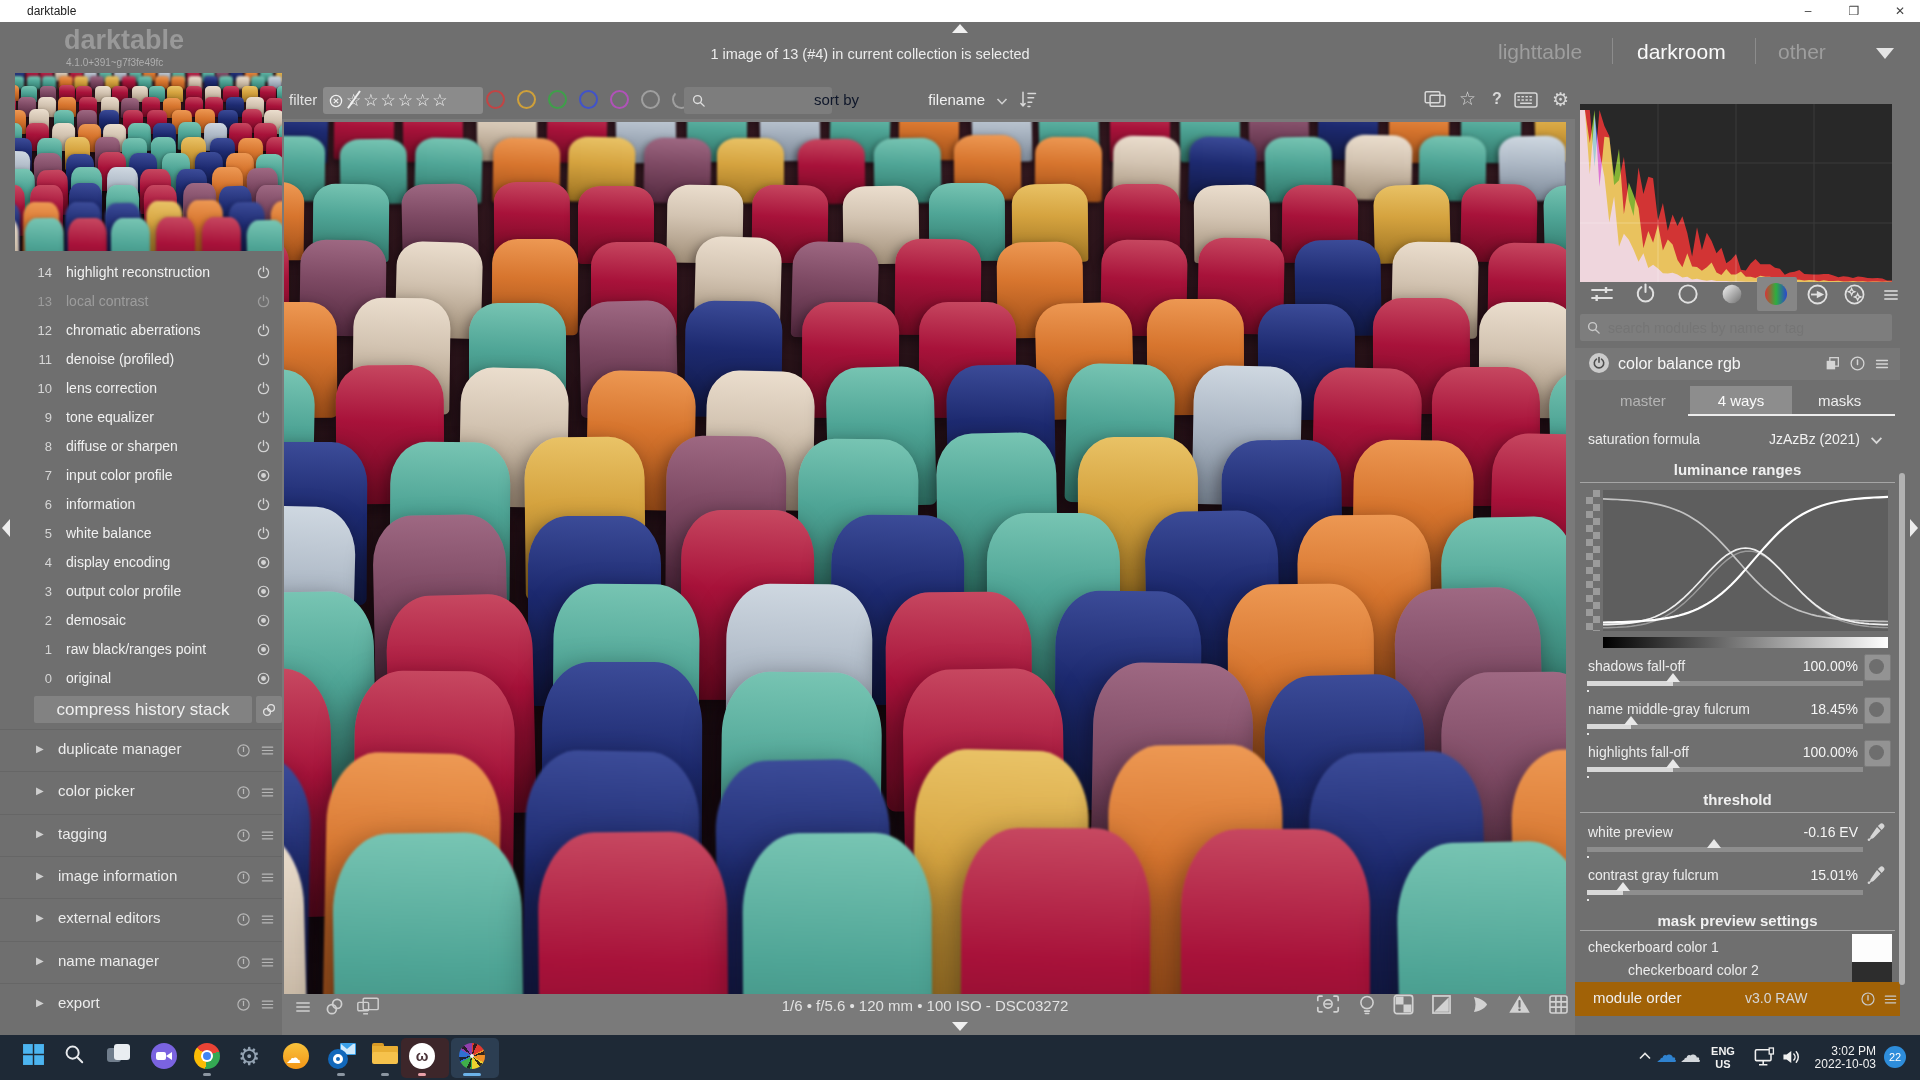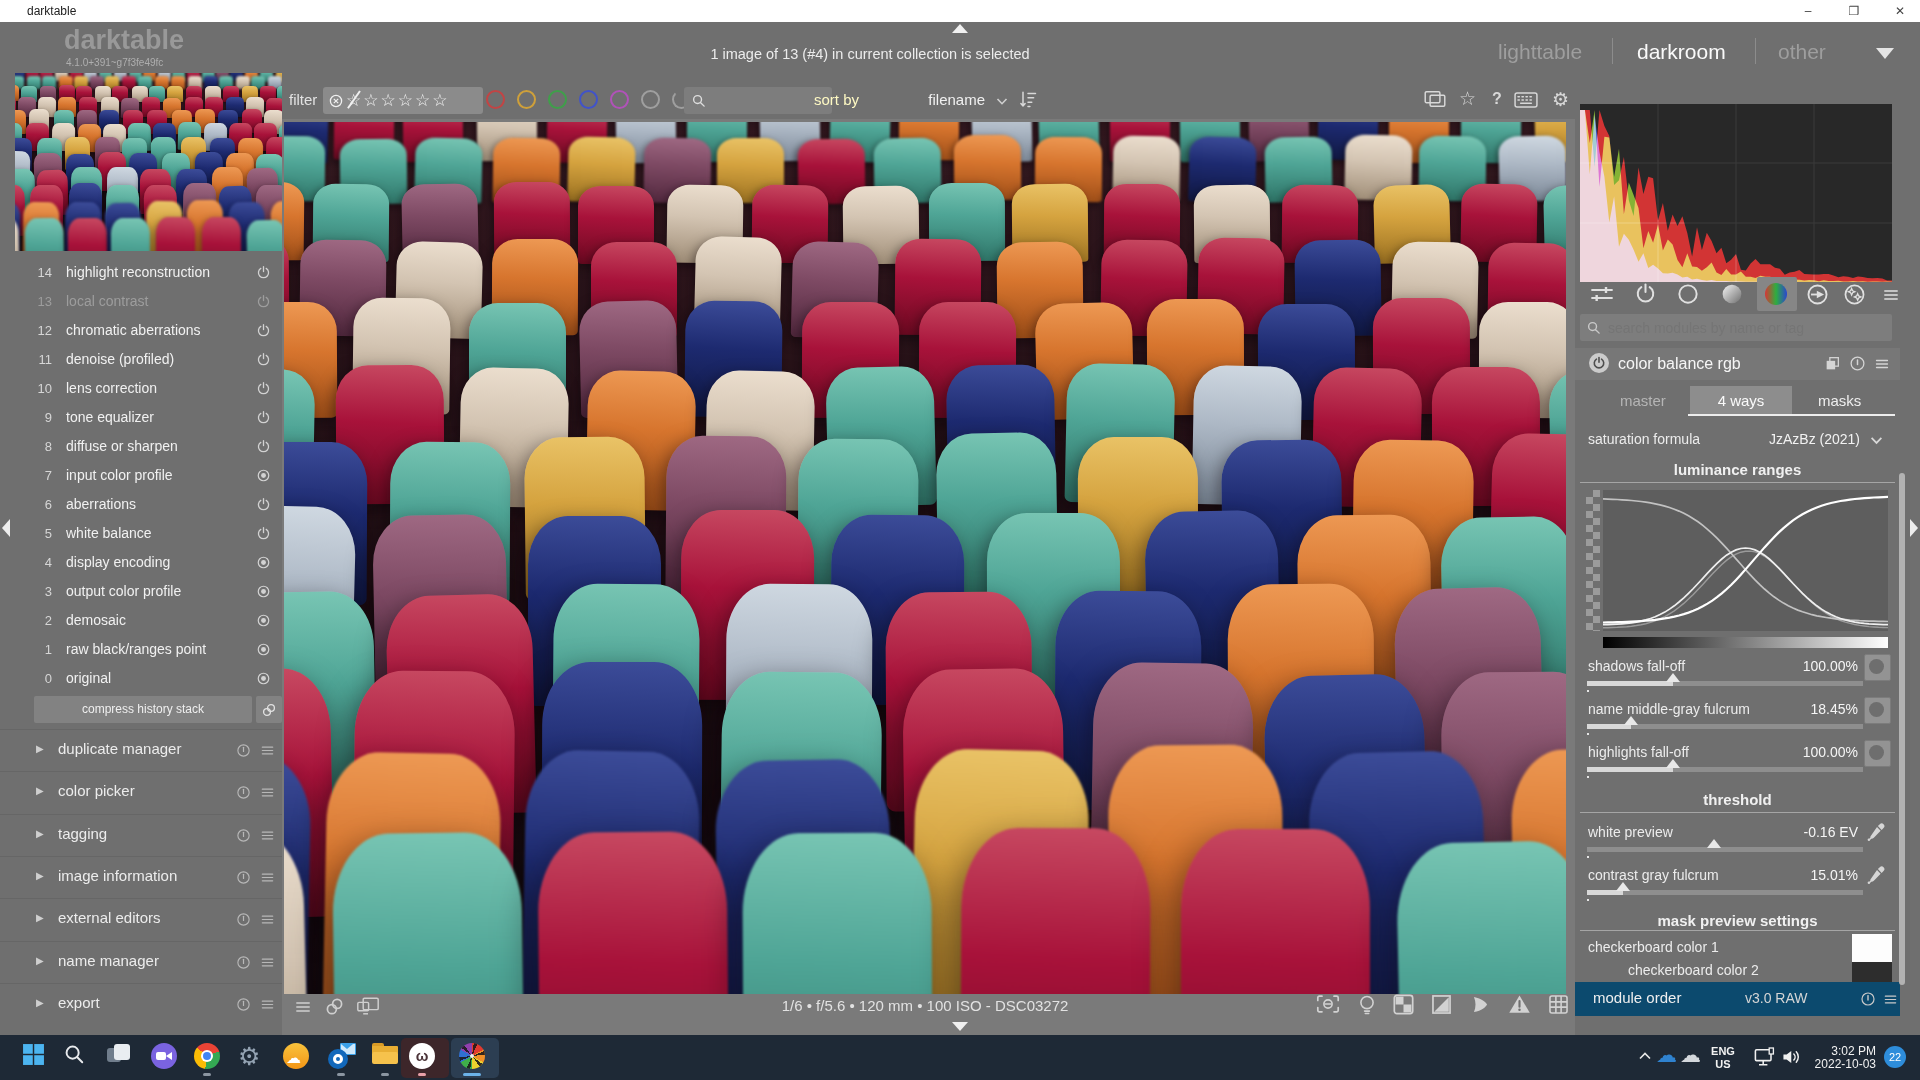--- a/index.html
+++ b/index.html
@@ -104,21 +104,21 @@
     <span style="width: 19px; height: 19px; border-radius: 50%; border: 2px solid rgb(159, 159, 159); box-sizing: border-box; display: inline-block;"></span>
     <span style="width: 19px; height: 19px; border-radius: 50%; border-width: 2px; border-style: solid; border-color: transparent rgb(159, 159, 159) rgb(159, 159, 159); border-image: initial; box-sizing: border-box; display: inline-block;"></span>
   </div>
 <div class="abs" style="left:684px;top:87px;width:148px;height:27px;background:#7d7d7d;border-radius:3px">
   <svg class="abs" style="left:7px;top:6px;color:#dedede" width="15" height="15" viewBox="0 0 16 16">
       <circle cx="7" cy="7" r="4.2" fill="none" stroke="currentColor" stroke-width="1.5"></circle>
       <path d="M10.3 10.3L14 14" stroke="currentColor" stroke-width="1.5" stroke-linecap="round"></path>
     </svg>
   <input style="position: absolute; left: 26px; top: 2px; width: 116px; height: 21px; background: transparent; border: none; outline: none; color: rgb(238, 238, 238); font-size: 13px;">
 </div>
-<div class="abs" style="left:814px;top:91px;font-size:15px;color:#fef9c3">sort by</div>
+<div class="abs" style="left:814px;top:91px;font-size:15px;color:#0f172a">sort by</div>
 <div class="abs" style="left:880px;top:91px;width:105px;text-align:right;font-size:15px;color:#f0f0f0">filename</div>
 <svg class="abs" style="left:996px;top:97px;color:#d0d0d0" width="12" height="9" viewBox="0 0 12 8">
     <path d="M1.5 1.5L6 6.2L10.5 1.5" fill="none" stroke="currentColor" stroke-width="1.6"></path>
   </svg>
 <svg class="abs" style="left:1018px;top:89px;color:#d8d8d8" width="20" height="20" viewBox="0 0 16 16">
     <path d="M4 2.5v11M4 13.5L2.3 11.6M4 13.5l1.7-1.9" fill="none" stroke="currentColor" stroke-width="1.2" stroke-linecap="round"></path>
     <path d="M8 3.5h6M8 7h4.5M8 10.5h3M8 14h1.5" stroke="currentColor" stroke-width="1.2" stroke-linecap="round"></path>
   </svg>
 
 <svg class="abs" style="left:1424px;top:90px;color:#d8d8d8" width="22" height="18" viewBox="0 0 18 14">
@@ -352,21 +352,21 @@
       <span class="hlabel">input color profile</span>
       <span class="hicon">
         <svg width="15" height="15" viewBox="0 0 16 16">
           <circle cx="8" cy="8" r="5.6" fill="none" stroke="currentColor" stroke-width="1.3"></circle>
           <circle cx="8" cy="8" r="2.6" fill="currentColor"></circle>
         </svg>
       </span>
     </div>
     <div class="hrow" style="top: 491px;">
       <span class="hnum">6</span>
-      <span class="hlabel">aberrations</span>
+      <span class="hlabel">information</span>
       <span class="hicon">
         <svg width="15" height="15" viewBox="0 0 16 16">
           <path d="M8 1.8v5.2" stroke="currentColor" stroke-width="1.4" stroke-linecap="round"></path>
           <path d="M5.1 3.6a5.4 5.4 0 1 0 5.8 0" fill="none" stroke="currentColor" stroke-width="1.4" stroke-linecap="round"></path>
         </svg>
       </span>
     </div>
     <div class="hrow" style="top: 520px;">
       <span class="hnum">5</span>
       <span class="hlabel">white balance</span>
@@ -421,21 +421,21 @@
       <span class="hnum">0</span>
       <span class="hlabel">original</span>
       <span class="hicon">
         <svg width="15" height="15" viewBox="0 0 16 16">
           <circle cx="8" cy="8" r="5.6" fill="none" stroke="currentColor" stroke-width="1.3"></circle>
           <circle cx="8" cy="8" r="2.6" fill="currentColor"></circle>
         </svg>
       </span>
     </div>
   </div>
-<div class="abs" style="left:34px;top:696px;width:218px;height:27px;background:#828282;border-radius:2px;text-align:center;line-height:27px;font-size:12px;color:#efefef">compress history stack</div>
+<div class="abs" style="left:34px;top:696px;width:218px;height:27px;background:#828282;border-radius:2px;text-align:center;line-height:27px;font-size:17px;color:#efefef">compress history stack</div>
 <div class="abs" style="left:256px;top:696px;width:26px;height:27px;background:#828282;border-radius:2px">
   <svg class="abs" style="left:5px;top:6px;color:#e2e2e2" width="16" height="16" viewBox="0 0 16 16">
       <circle cx="6" cy="10" r="3.4" fill="none" stroke="currentColor" stroke-width="1.3"></circle>
       <circle cx="10" cy="6" r="3.4" fill="none" stroke="currentColor" stroke-width="1.3"></circle>
     </svg>
 </div>
 <div id="left-modules">
     <div class="mrow" style="top: 729px;">
       <span class="marrow">▶</span>
       <span class="mlabel">duplicate manager</span>
@@ -934,21 +934,21 @@
 <div class="sechead" style="top:791px">threshold</div>
 <div class="secline" style="top:812px"></div>
 
 <div class="sechead" style="top:912px">mask preview settings</div>
 <div class="secline" style="top:930px"></div>
 <div class="slabel" style="left:1588px;top:939px">checkerboard color 1</div>
 <div class="abs" id="swatch1" style="left: 1852px; top: 934px; width: 40px; height: 28px; background: rgb(253, 253, 253);"></div>
 <div class="slabel" style="left:1628px;top:962px">checkerboard color 2</div>
 <div class="abs" id="swatch2" style="left: 1852px; top: 962px; width: 40px; height: 20px; background: rgb(45, 45, 45);"></div>
 
-<div class="abs" style="left:1575px;top:982px;width:325px;height:34px;background:#0c4a6e">
+<div class="abs" style="left:1575px;top:982px;width:325px;height:34px;background:#a16207">
   <span class="abs" style="left:18px;top:7px;font-size:15px;color:#efefef">module order</span>
   <span class="abs" style="left:170px;top:8px;font-size:14px;color:#d5d5d5">v3.0 RAW</span>
   <svg class="abs" style="left:285px;top:9px;color:#c9c9c9" width="16" height="16" viewBox="0 0 16 16">
       <circle cx="8" cy="8" r="6" fill="none" stroke="currentColor" stroke-width="1.2"></circle>
       <path d="M8 4.6v4.4" stroke="currentColor" stroke-width="1.4" stroke-linecap="round"></path>
     </svg>
   <svg class="abs" style="left:308px;top:10px;color:#c9c9c9" width="15" height="15" viewBox="0 0 16 16">
       <path d="M2.5 4.5h11M2.5 8h11M2.5 11.5h11" stroke="currentColor" stroke-width="1.3" stroke-linecap="round"></path>
     </svg>
 </div>

